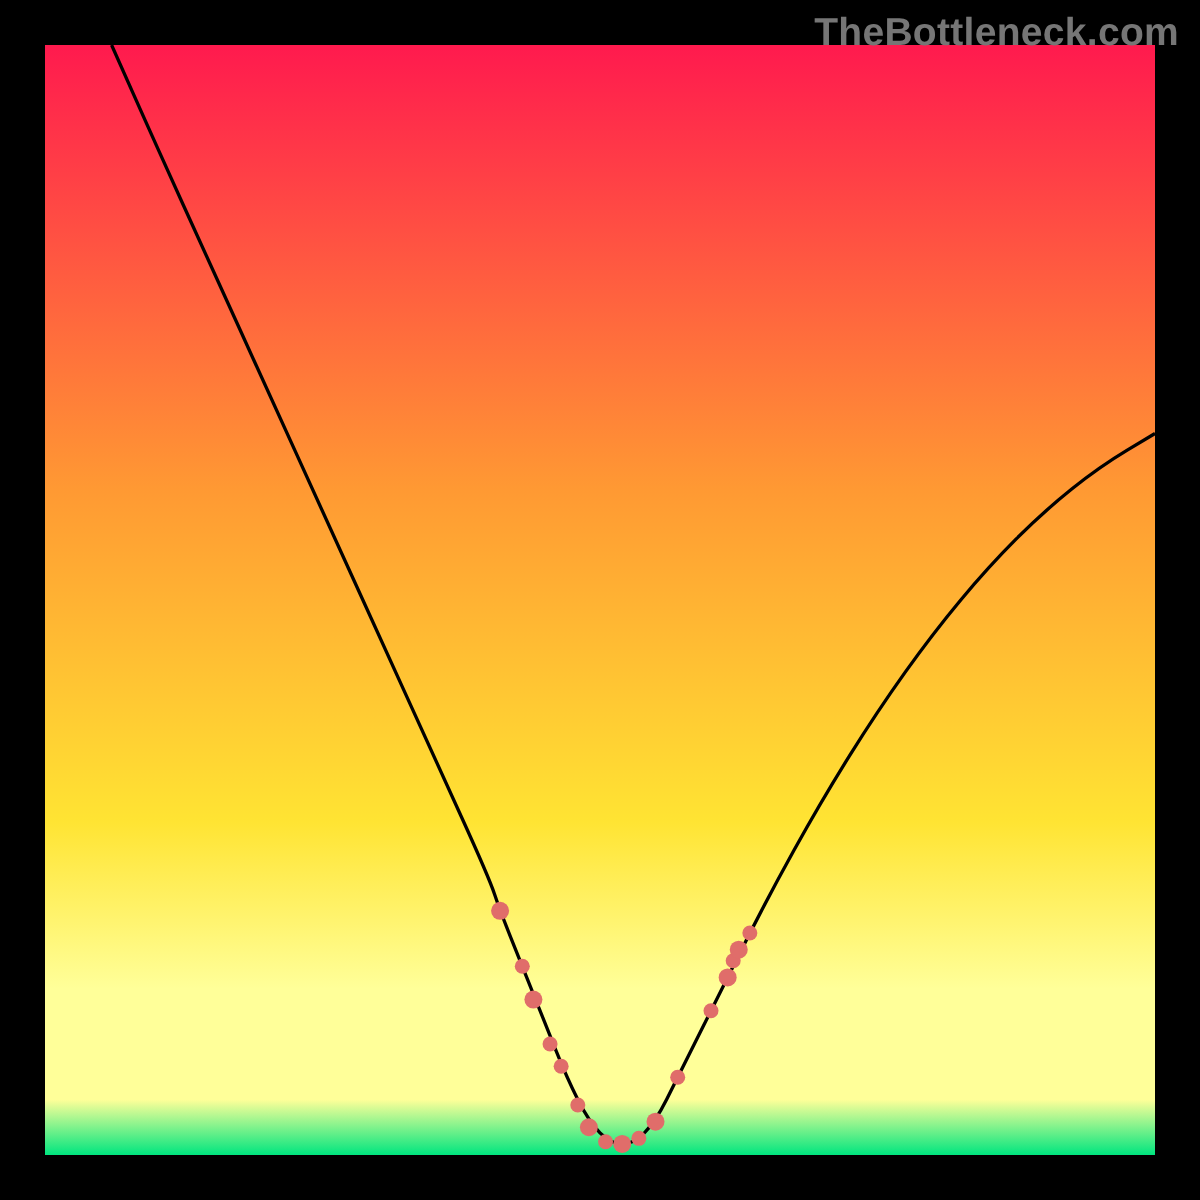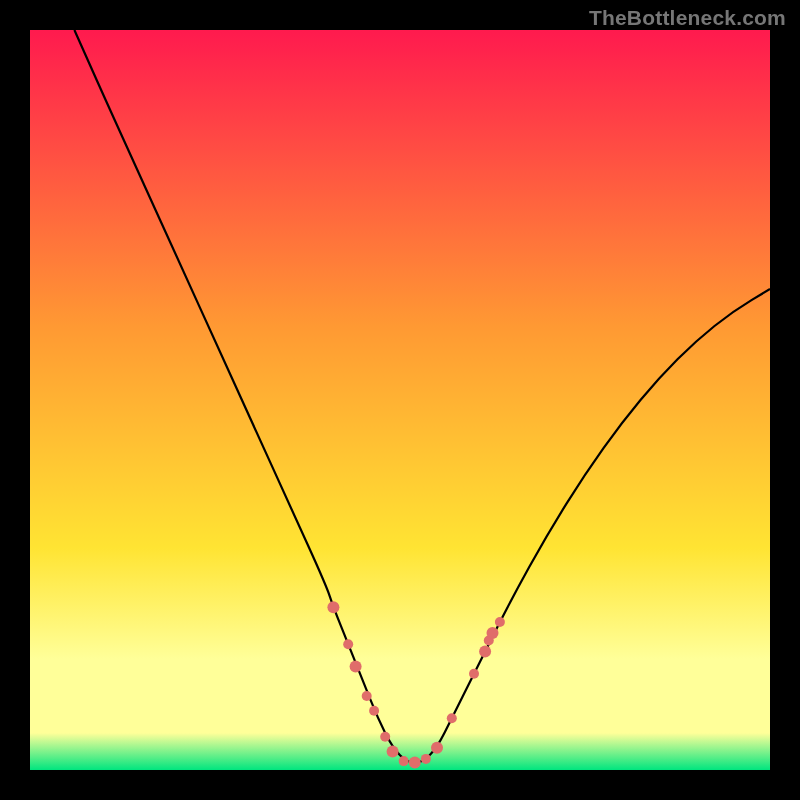--- a/index.html
+++ b/index.html
@@ -9,21 +9,21 @@
     height: 800px;
     background: #000;
     font-family: Arial, sans-serif;
     position: relative;
   }
   .watermark {
     position: absolute;
     top: 6px;
     right: 14px;
     color: #767676;
-    font-size: 21px;
+    font-size: 26px;
     font-weight: bold;
     z-index: 10;
     letter-spacing: 0.2px;
   }
   .chart-container {
     position: absolute;
     left: 30px;
     top: 30px;
     width: 740px;
     height: 740px;

